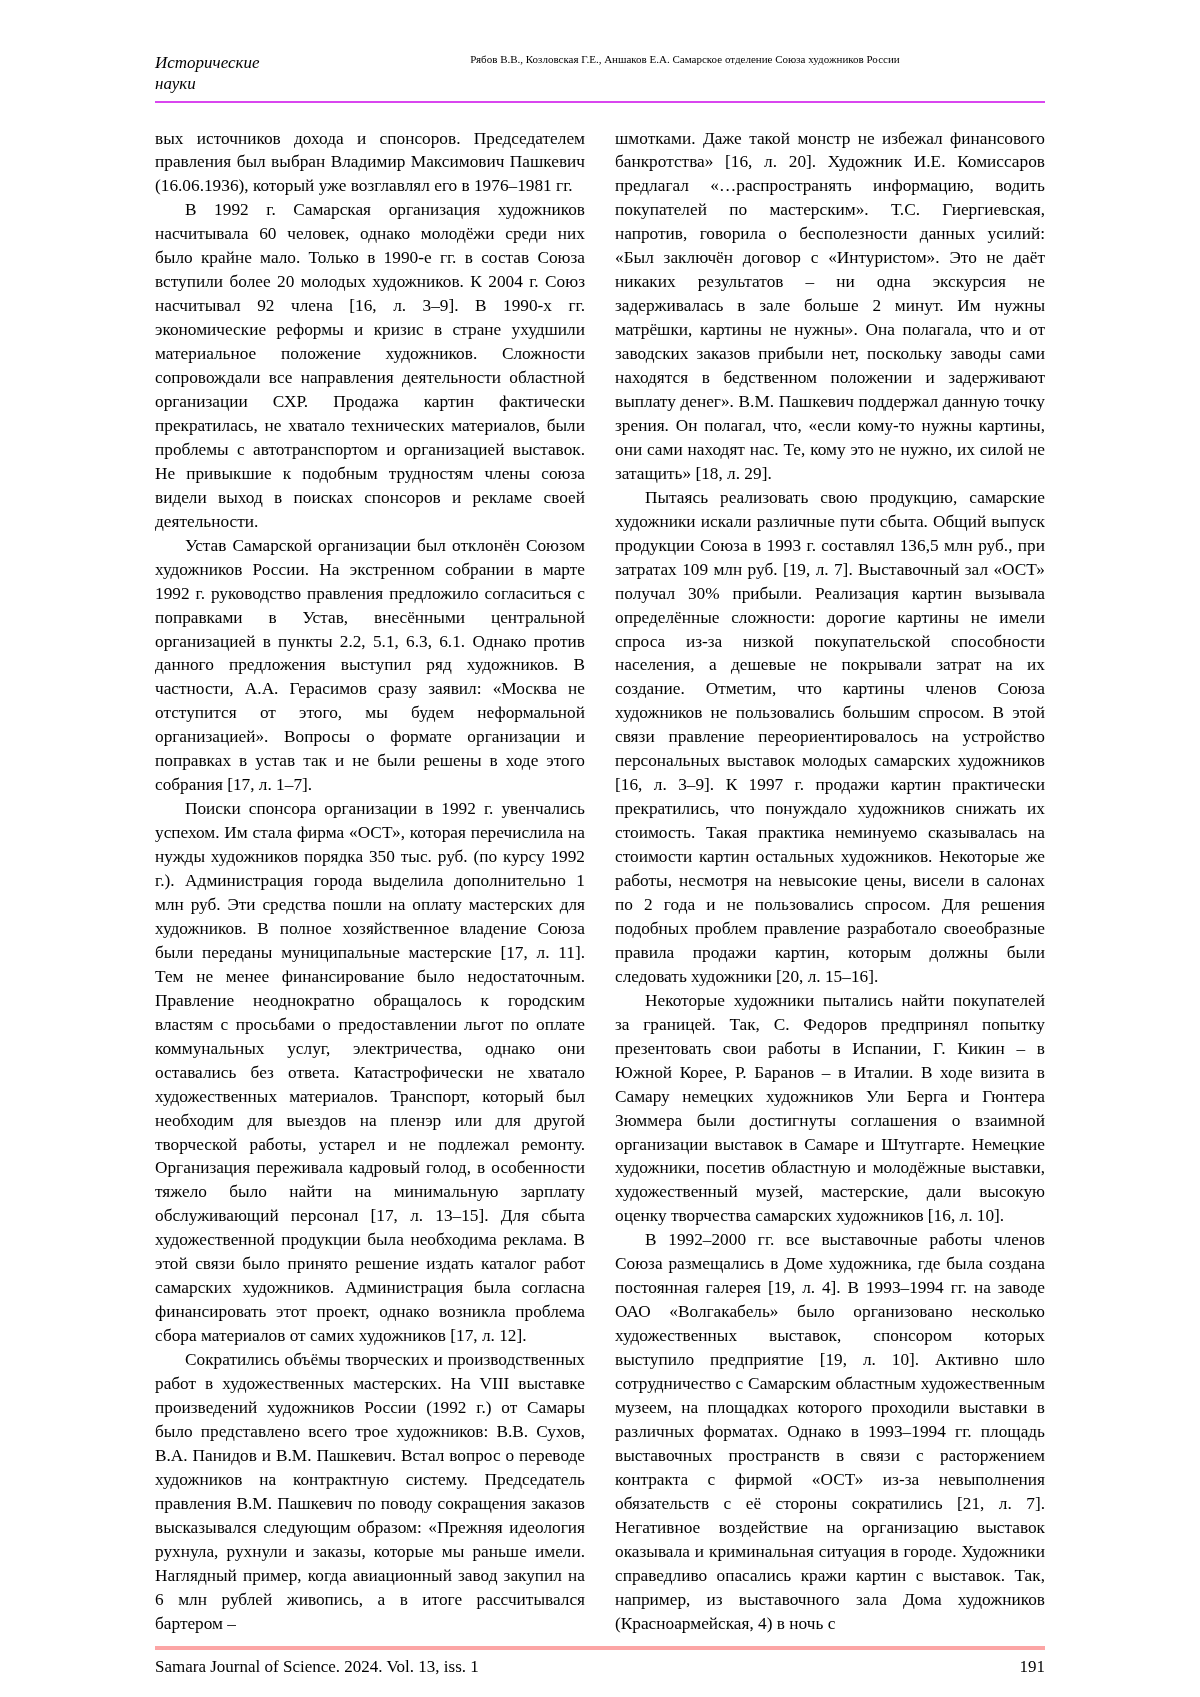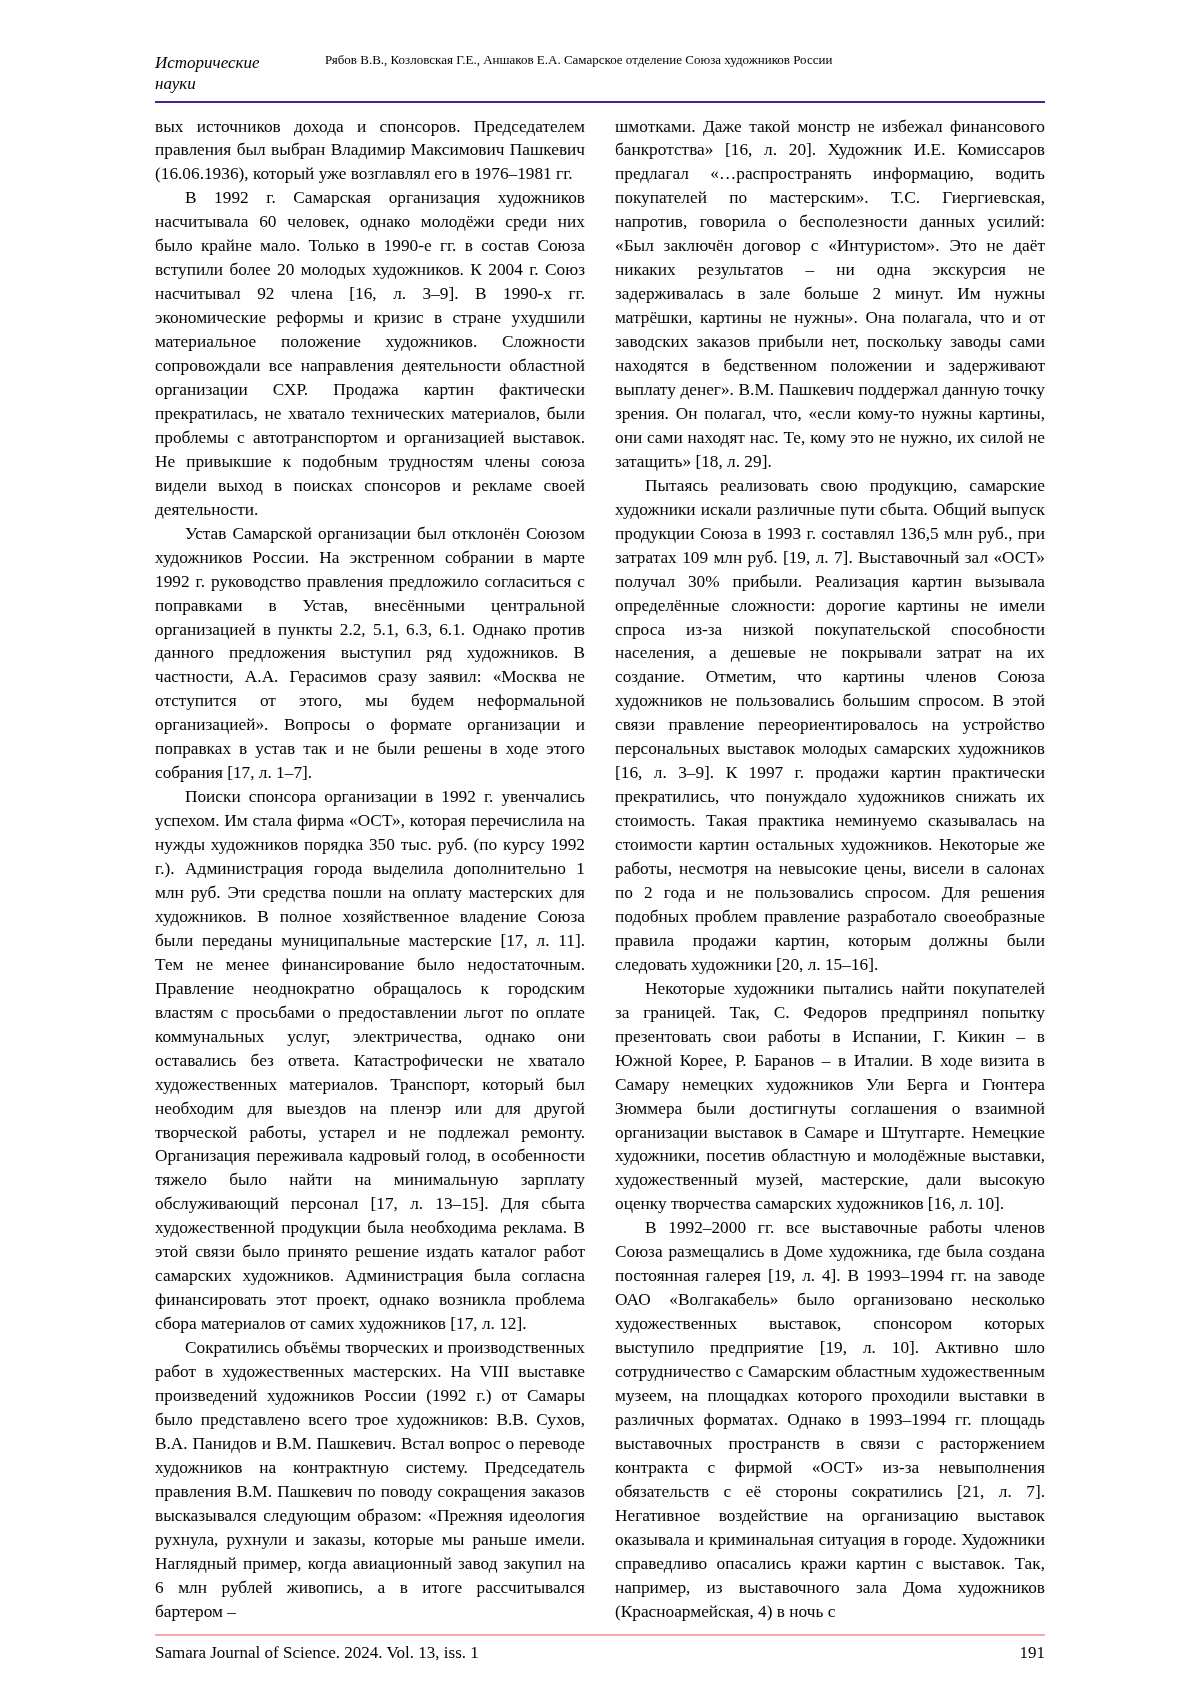--- a/index.html
+++ b/index.html
@@ -13,56 +13,57 @@
     width: 1200px;
     min-height: 1697px;
     padding: 52px 155px 38px 155px;
     display: flex;
     flex-direction: column;
   }
   
   .page-header {
     display: flex;
     align-items: flex-start;
-    border-bottom: 2px solid #4c1d95;
+    border-bottom: 2px solid #d946ef;
     padding-bottom: 6px;
   }
   .section-label {
     font-style: italic;
     font-size: 17px;
     line-height: 1.25;
     width: 170px;
     flex: 0 0 auto;
     white-space: pre-line;
   }
   .running-title {
     flex: 1 1 auto;
-    font-size: 13px;
+    text-align: center;
+    font-size: 11px;
     line-height: 1.3;
   }
   
   .article-body {
     flex: 1 1 auto;
     display: flex;
     gap: 30px;
-    margin-top: 12px;
+    margin-top: 24px;
   }
   .col {
     flex: 1 1 0;
     font-size: 17.3px;
     line-height: 1.385;
     text-align: justify;
     hyphens: auto;
   }
   .col p { margin: 0; text-indent: 30px; }
   .col p.no-indent { text-indent: 0; }
   
   .page-footer {
     margin-top: 10px;
-    border-top: 2px solid #fca5a5;
+    border-top: 4px solid #fca5a5;
     padding-top: 7px;
     display: flex;
     justify-content: space-between;
     font-size: 17px;
   }
 </style>
 </head>
 <body>
 
 <div class="page">

